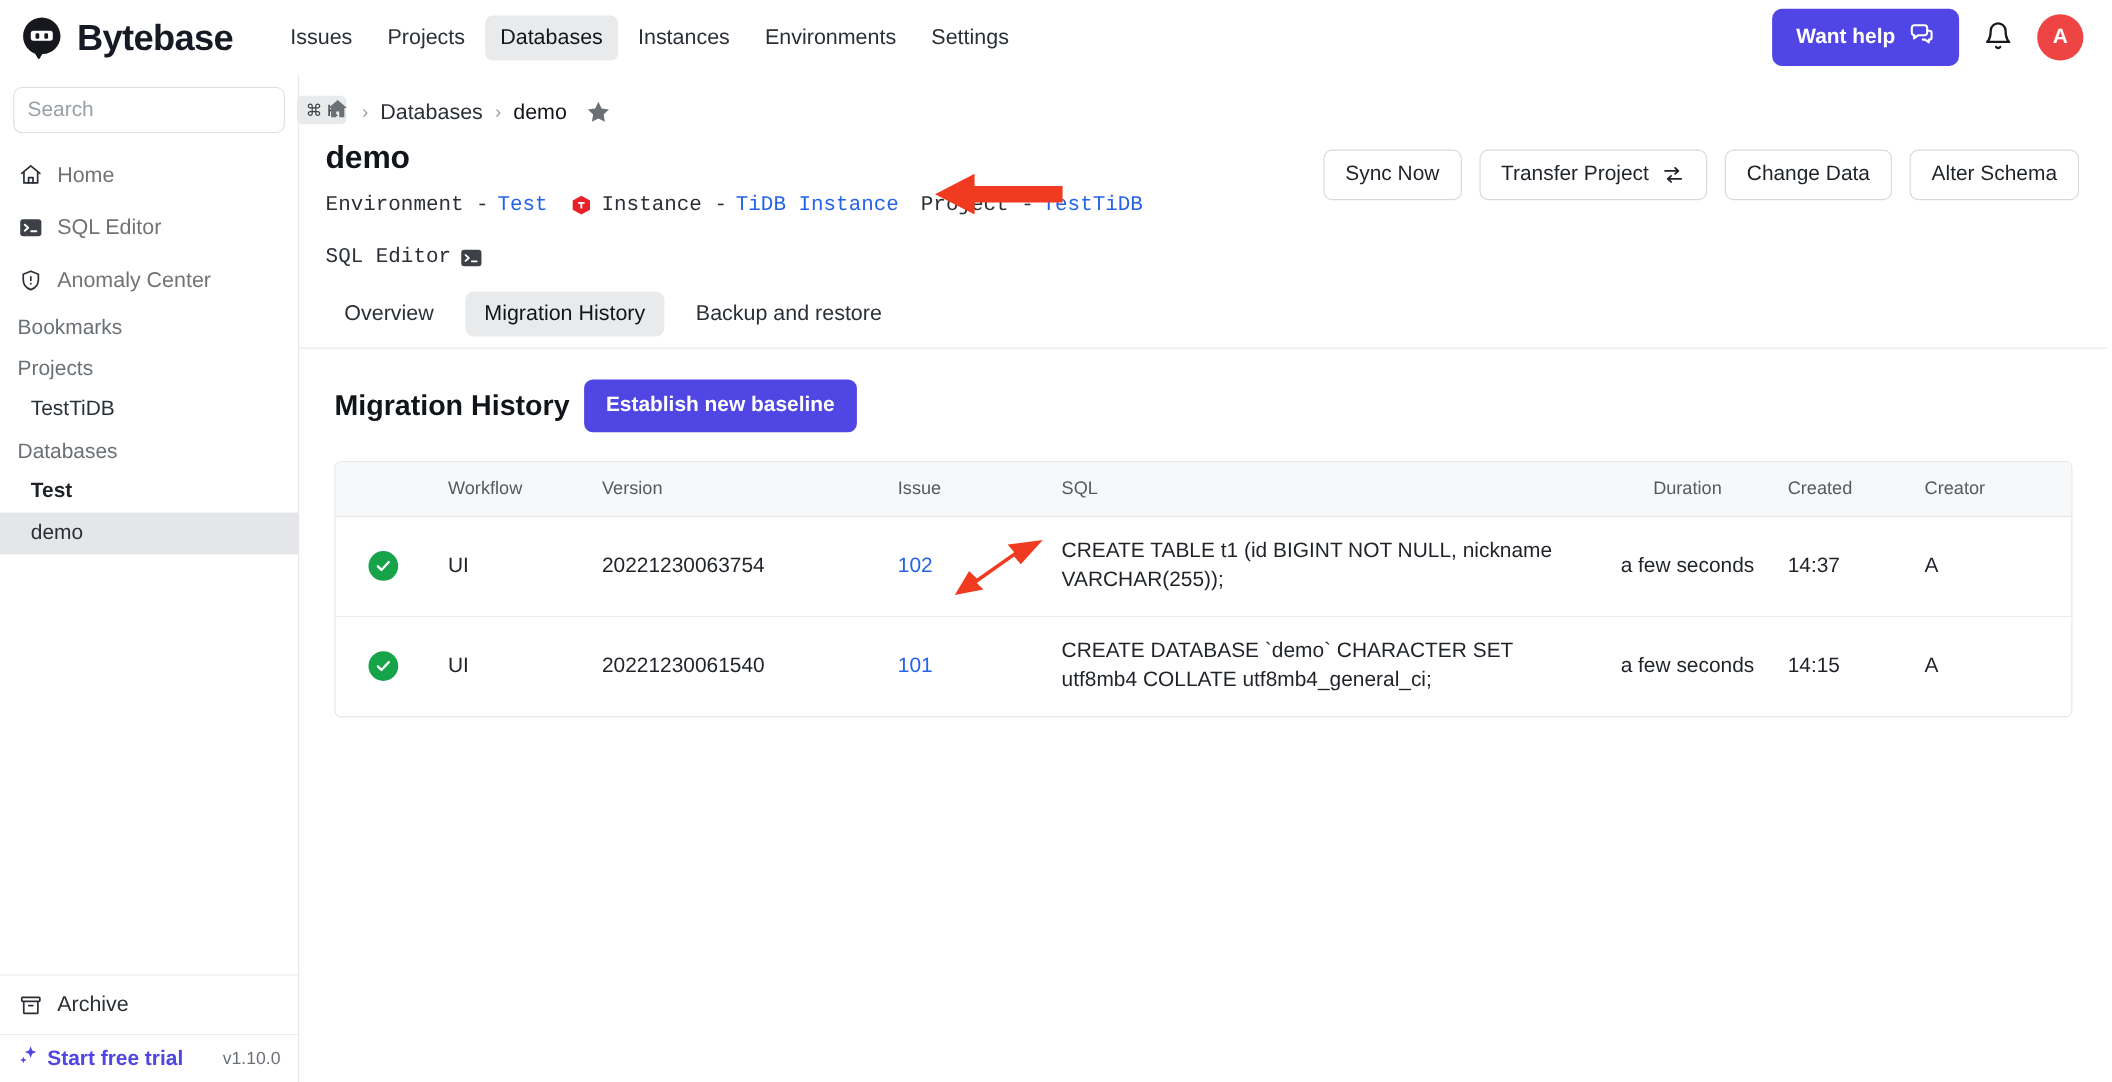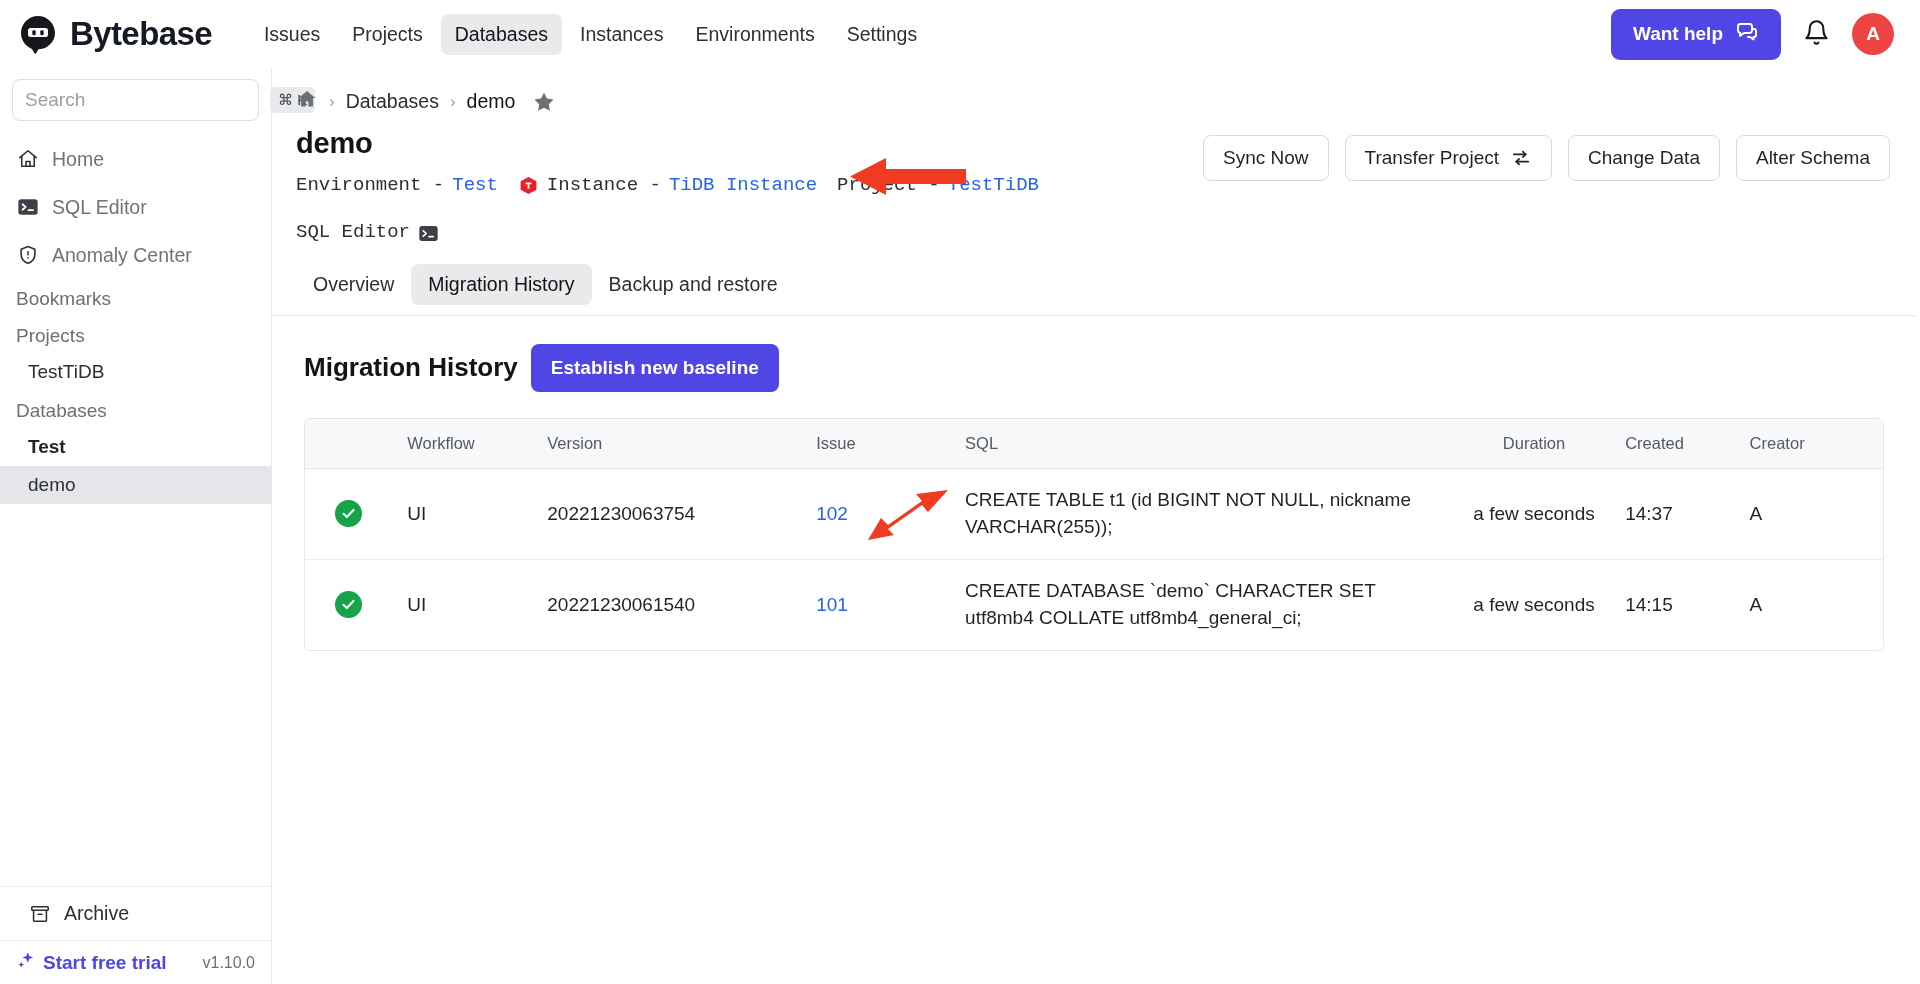--- a/index.html
+++ b/index.html
@@ -89,21 +89,21 @@
   }
   .sub-item {
     font-size: 19px; color: #2b2f36;
     padding: 8px 16px 8px 28px; cursor: pointer;
   }
   .sub-item.strong { font-weight: 700; color: #1f2329; }
   .sub-item.selected { background: #e4e6e9; }
   .sidebar-spacer { flex: 1 1 auto; }
   .archive-row {
     display: flex; align-items: center; gap: 13px;
-    height: 54px; padding: 0 28px;
+    height: 54px; padding: 0 16px;
     font-size: 19.5px; color: #2b2f36; cursor: pointer;
     border-top: 1px solid #eceded;
   }
   .trial-row {
     display: flex; align-items: center;
     height: 44px; padding: 0 16px; gap: 8px;
     border-top: 1px solid #eceded;
   }
   .trial-link {
     display: flex; align-items: center; gap: 6px;
@@ -136,21 +136,21 @@
   .link { color: #2563eb; cursor: pointer; }
   .header-actions { display: flex; gap: 16px; padding-top: 8px; }
   .btn {
     background: #fff; border: 1px solid #d7d9dd; border-radius: 8px;
     font-family: inherit; font-size: 19px; color: #1f2329;
     padding: 11px 19px; cursor: pointer;
     display: flex; align-items: center; gap: 11px; white-space: nowrap;
   }
 
   .tabs {
-    display: flex; align-items: center; 
+    display: flex; align-items: center; gap: 12px;
     padding: 16px 0 0 24px;
     border-bottom: 1px solid #e6e7e9;
     position: relative;
   }
   .tab {
     font-size: 19.5px; color: #2b2f36;
     padding: 9px 17px; border-radius: 8px; cursor: pointer;
     margin-bottom: 10px; white-space: nowrap;
   }
   .tab.active { background: #e9eaec; color: #111418; }

